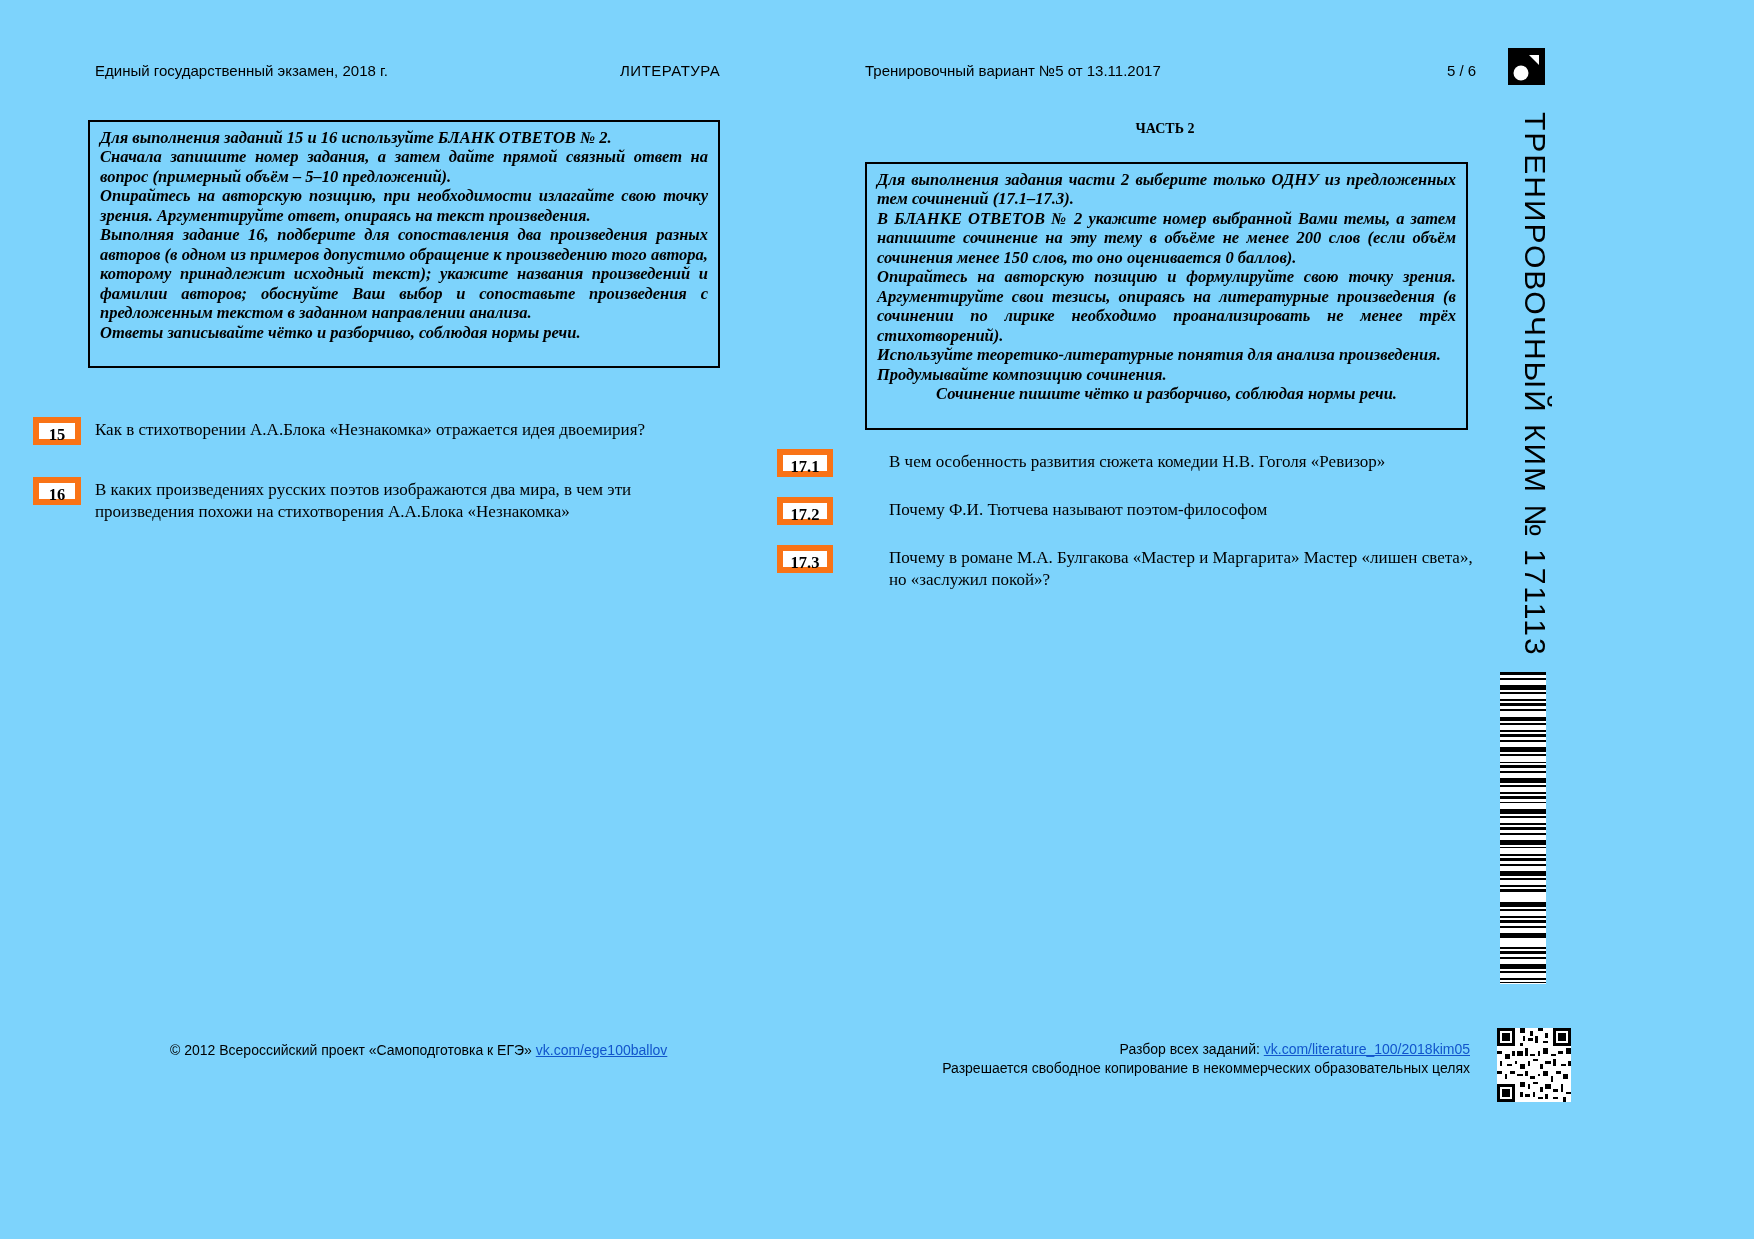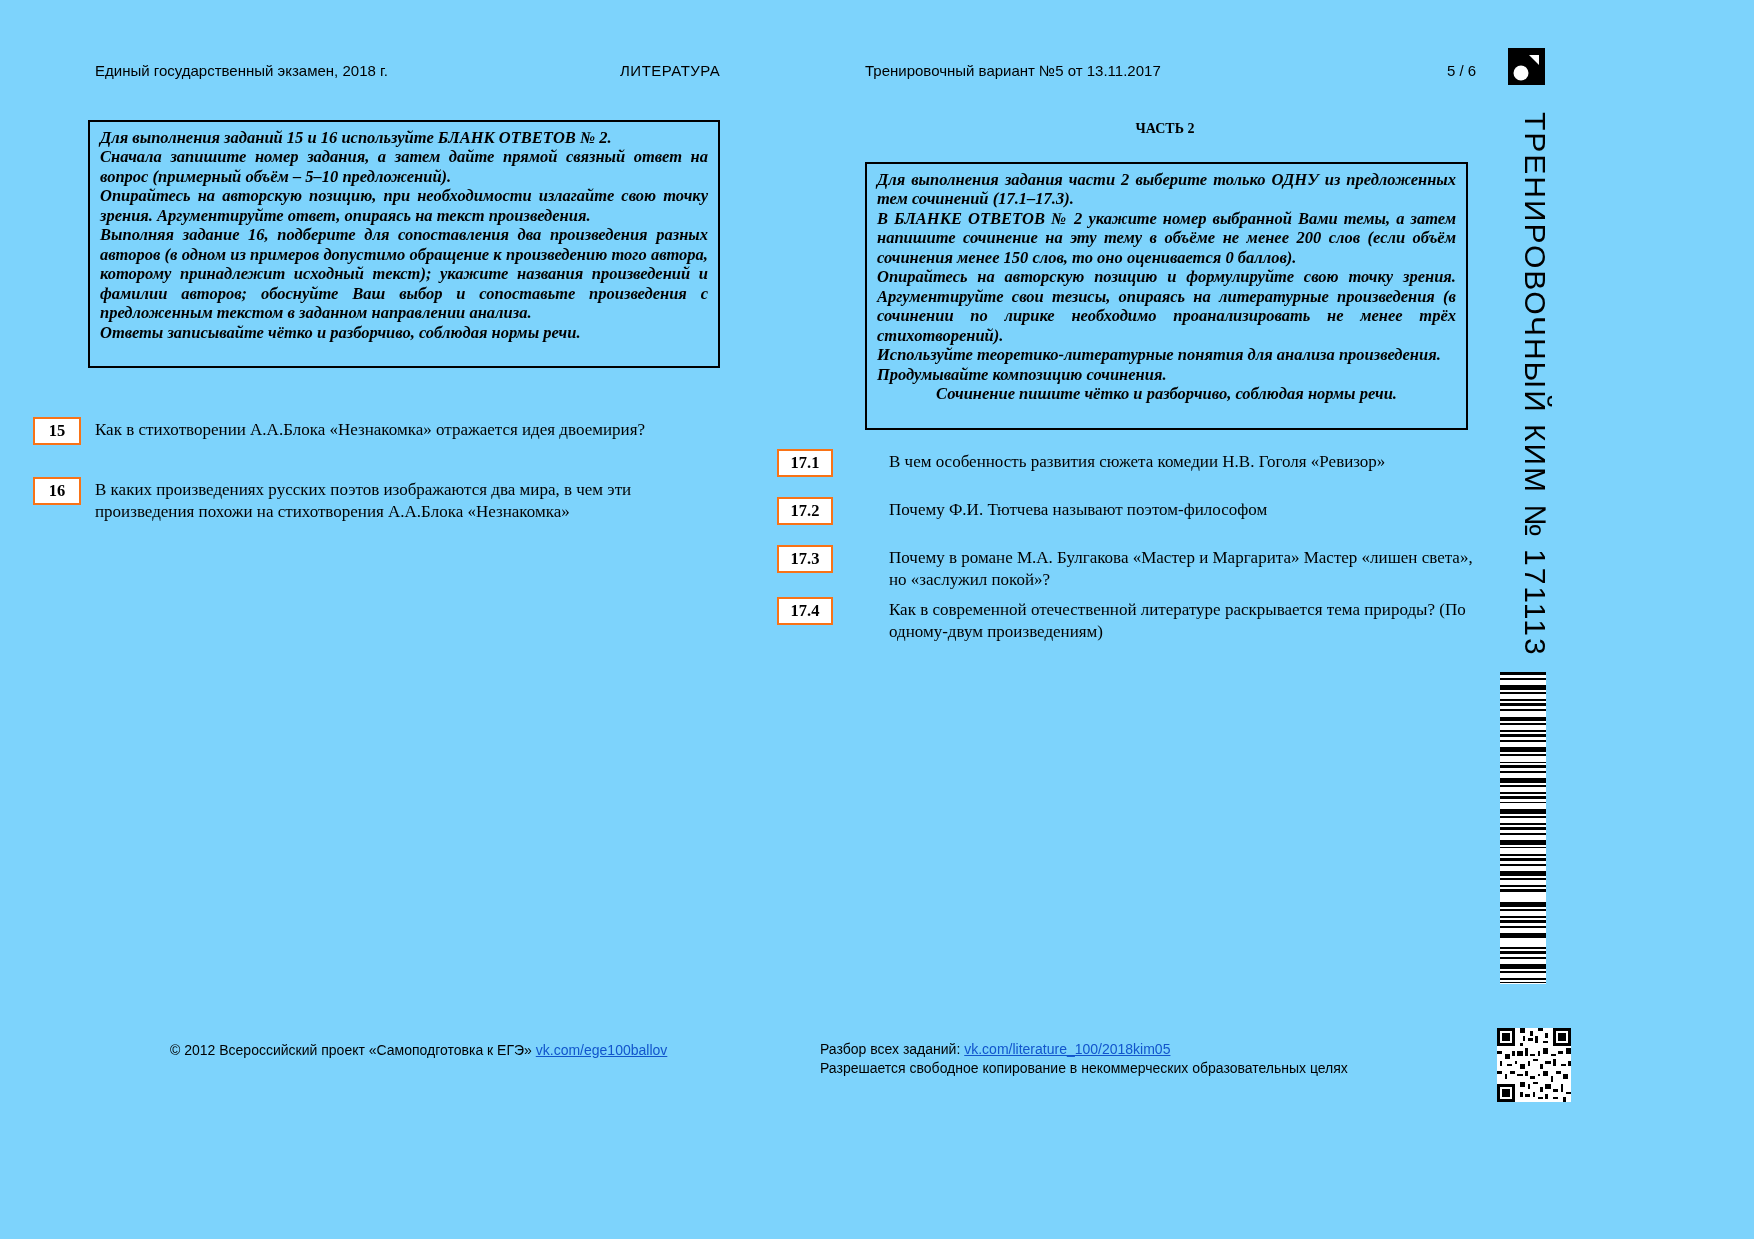--- a/index.html
+++ b/index.html
@@ -60,40 +60,40 @@
   .part2-heading {
     position:absolute; left:865px; top:121px; width:600px;
     text-align:center; font-weight:bold; font-size:14px;
     font-family:"Liberation Serif", serif;
   }
 
   
   .task { position:absolute; display:flex; align-items:flex-start; }
   .num-box {
     flex:0 0 auto;
-    border:2px solid #f97316;
+    border:6px solid #f97316;
     text-align:center;
     font-weight:bold; font-size:16.5px; line-height:24px;
     height:28px;
     background:#fff;
   }
   .task-left  { left:33px;  width:686px; }
   .task-left  .num-box { width:48px; margin-right:14px; }
   .task-right { left:777px; width:700px;gap:29px; }
   .task-right .num-box { width:56px; margin-right:27px; }
   .task-text { font-size:17px; line-height:1.3; padding-top:2px; }
 
   
   .footer-left {
     position:absolute; left:170px; top:1042px;
     font:14px "Liberation Sans", sans-serif; white-space:nowrap;
   }
   .footer-right {
     position:absolute; left:820px; top:1040px; width:650px;
-    font:14px "Liberation Sans", sans-serif; text-align:left; line-height:1.35;
+    font:14px "Liberation Sans", sans-serif; text-align:right; line-height:1.35;
   }
   a.doc-link { color:#1155cc; text-decoration:underline; cursor:pointer; }
 </style>
 </head>
 <body>
 
 <div class="page">
 
   <span class="hdr hdr-exam">Единый государственный экзамен, 2018 г.</span>
   <span class="hdr hdr-subject">ЛИТЕРАТУРА</span>
@@ -159,24 +159,20 @@
   <div class="task task-right" style="top:497px">
     <div class="num-box">17.2</div>
     <div class="task-text">Почему Ф.И. Тютчева называют поэтом-философом</div>
   </div>
 
   <div class="task task-right" style="top:545px">
     <div class="num-box">17.3</div>
     <div class="task-text">Почему в романе М.А. Булгакова «Мастер и Маргарита» Мастер «лишен света», но «заслужил покой»?</div>
   </div>
 
-  <div class="task task-right" style="top:597px">
-    <div class="num-box">17.4</div>
-    <div class="task-text">Как в современной отечественной литературе раскрывается тема природы? (По одному-двум произведениям)</div>
-  </div>
 
   <div class="footer-left">
     <span>© 2012 Всероссийский проект «Самоподготовка к ЕГЭ»</span>
     <a class="doc-link">vk.com/ege100ballov</a>
   </div>
 
   <div class="footer-right">
     <div>
       <span>Разбор всех заданий:</span>
       <a class="doc-link">vk.com/literature_100/2018kim05</a>

